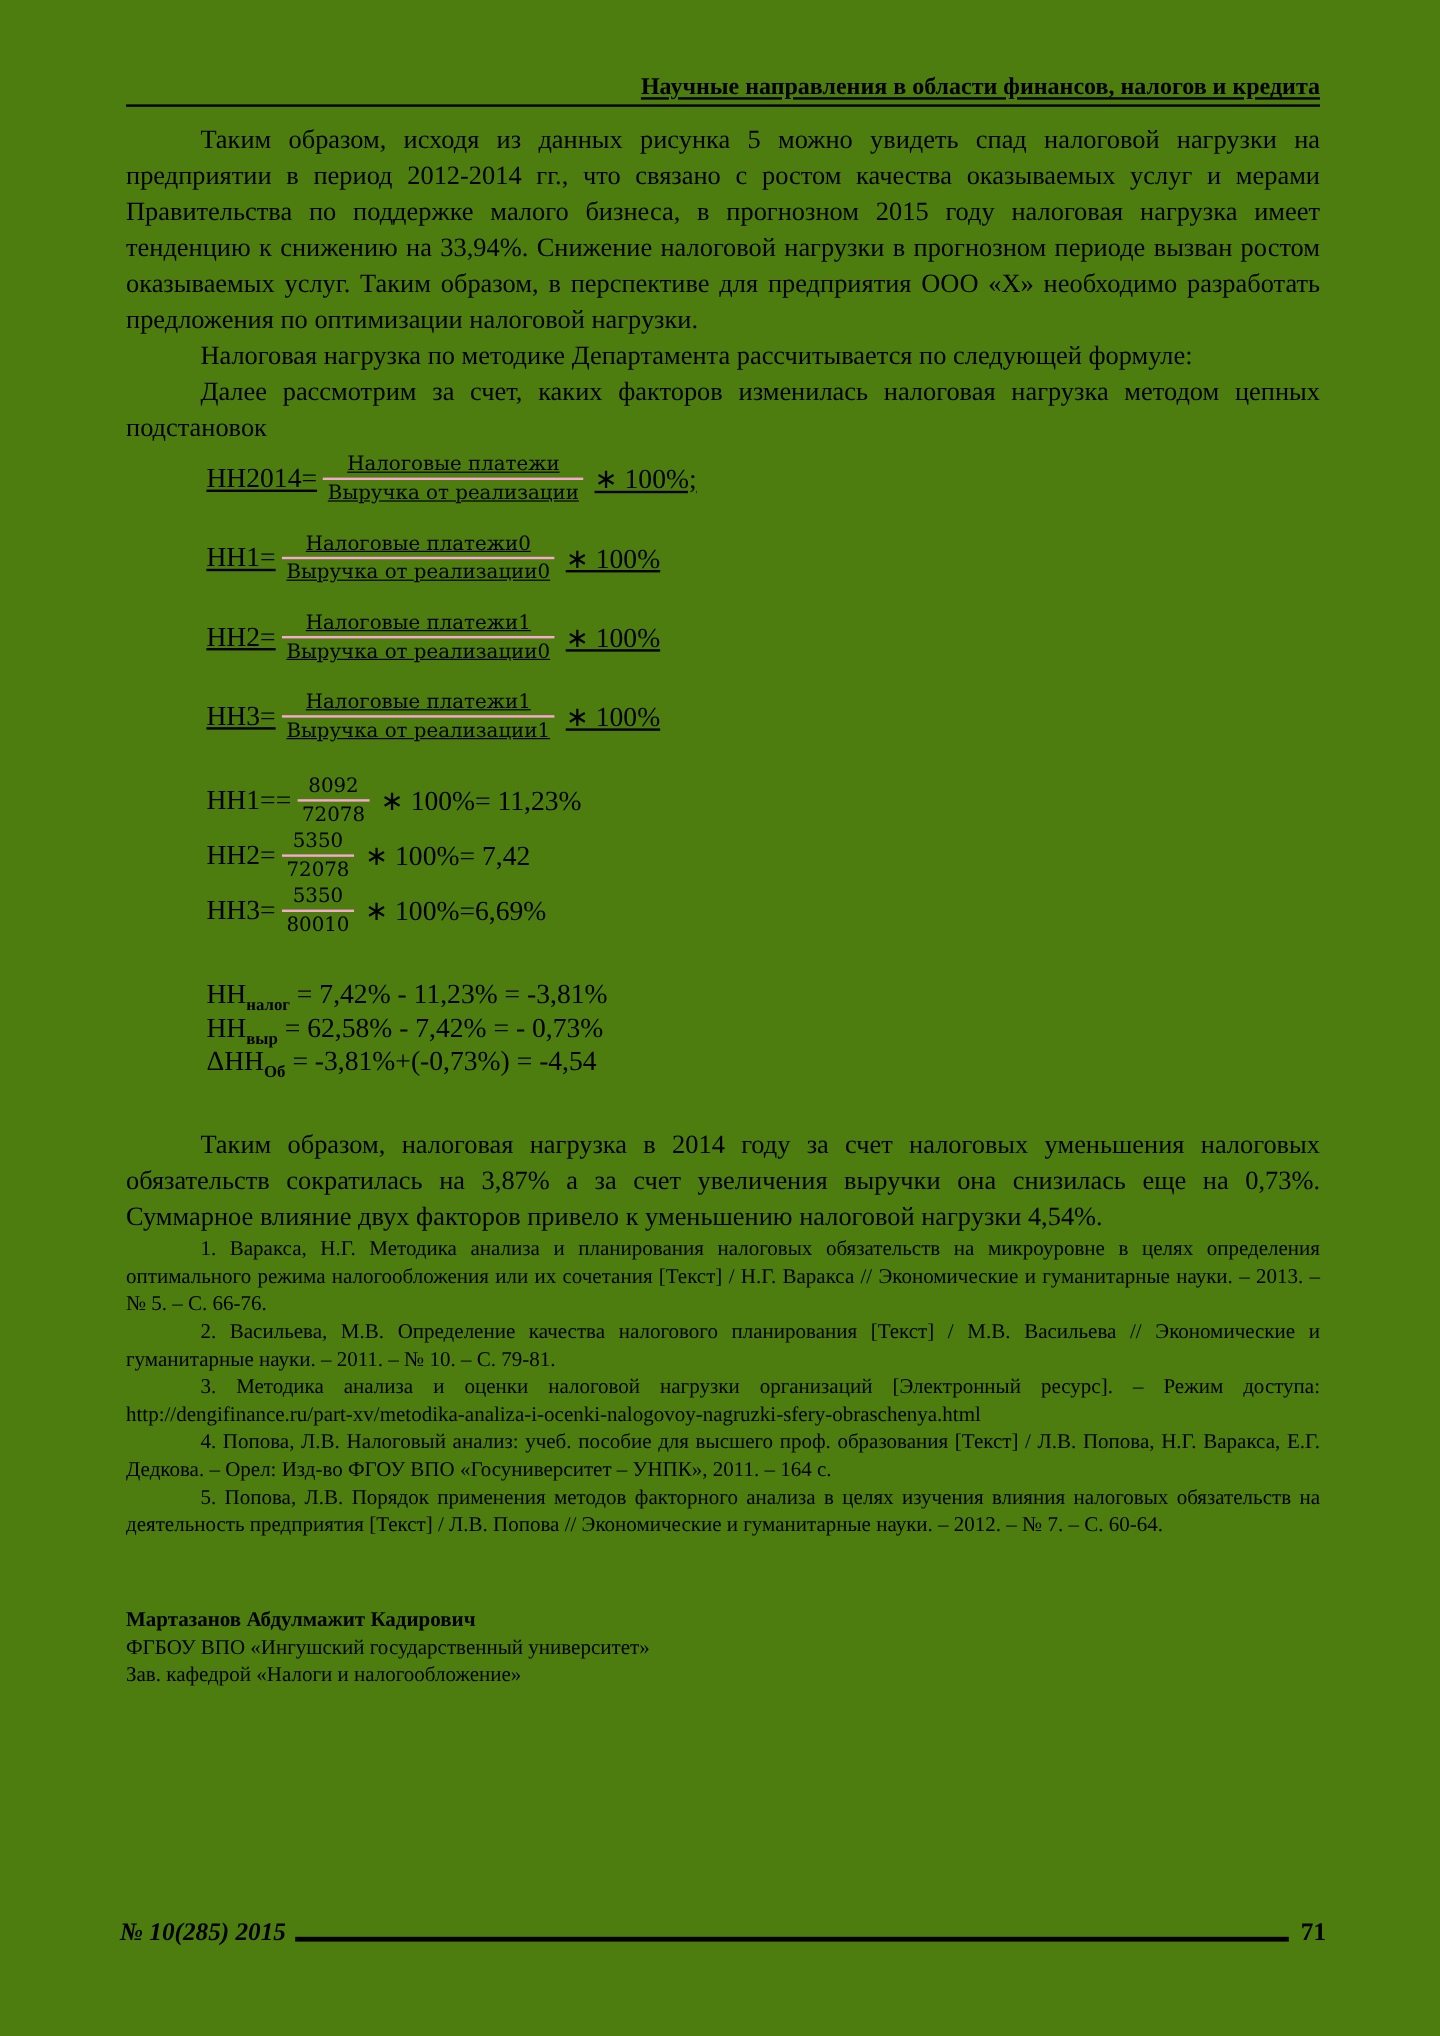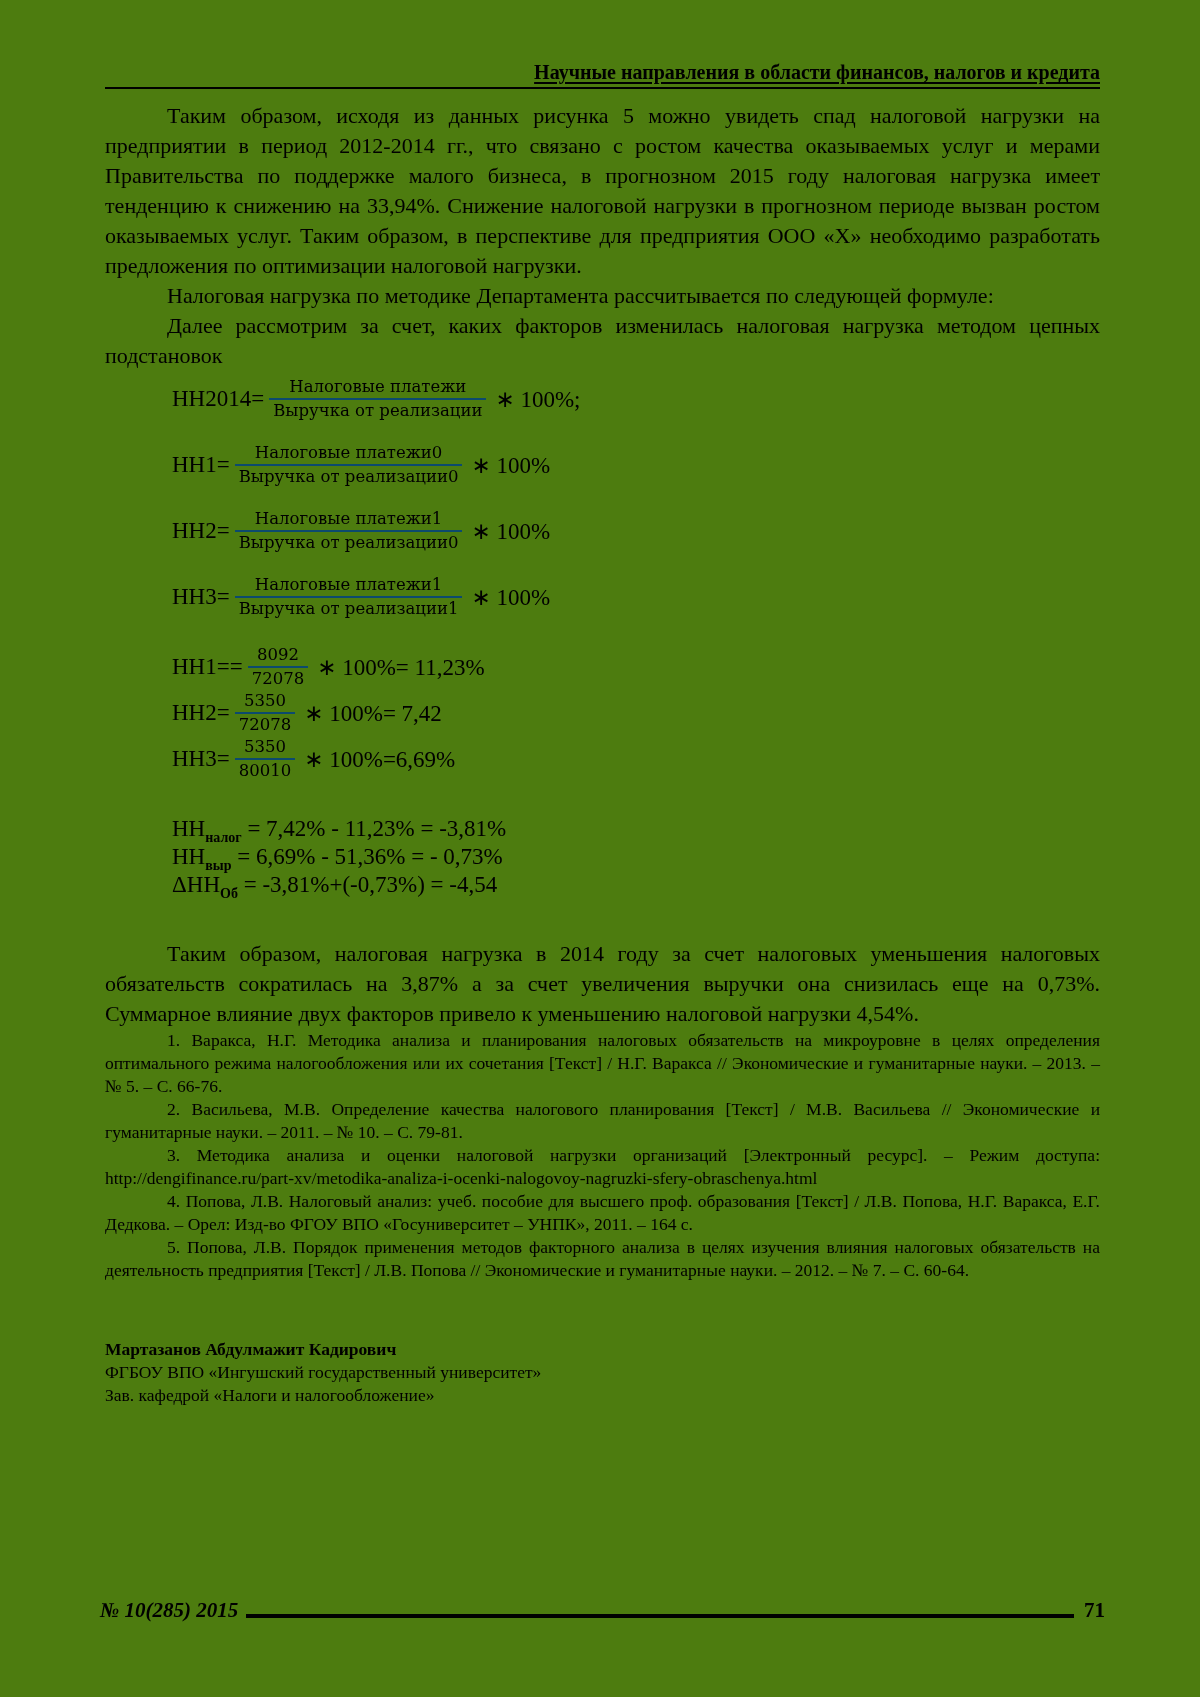--- a/index.html
+++ b/index.html
@@ -18,28 +18,28 @@
   .runhead span { text-decoration:underline; text-underline-offset:3px; }
   
   .bodytext p {
     margin:0; font-size:22px; line-height:30px;
     text-align:justify; text-indent:62px;
   }
   .bodytext { margin-top:12px; }
   
   .f-block { margin-left:67px; margin-top:6px; }
   .f-row { display:flex; align-items:center; font-size:23px; }
-  .f-def .f-row { margin-bottom:22px; }
+  .f-def .f-row { margin-bottom:22px;text-decoration:underline; }
   .f-calc .f-row { margin-bottom:2px; }
   .frac {
     display:inline-block; text-align:center;
     font-family:"DejaVu Serif", serif; font-size:16.5px; line-height:20px;
     margin:0 5px;
   }
-  .frac .num { display:block; border-bottom:2px solid #0c4a6e; padding:0 4px 1px 4px; }
+  .frac .num { display:block; border-bottom:2px solid #f9a8d4; padding:0 4px 1px 4px; }
   .frac .den { display:block; padding:1px 4px 0 4px; }
   .f-suffix { margin-left:4px; white-space:nowrap; }
   .f-label { white-space:nowrap; }
   .f-calc { margin-top:26px; }
   .f-delta { margin-top:34px; margin-left:67px; }
   .f-delta .d-row { font-size:23px; line-height:28px; }
   .f-delta sub { font-size:14px; line-height:0;font-weight:bold; }
   .after-delta { margin-top:40px; }
   
   .lit-heading {
@@ -134,21 +134,21 @@
       <span class="frac">
         <span class="num">5350</span>
         <span class="den">80010</span>
       </span>
       <span class="f-suffix">∗ 100%=6,69%</span>
     </div>
   </div>
 
   <div class="f-delta">
     <div class="d-row"><span>НН</span><sub>налог</sub><span> = 7,42% - 11,23% = -3,81%</span></div>
-    <div class="d-row"><span>НН</span><sub>выр</sub><span> = 6,69% - 51,36% = - 0,73%</span></div>
+    <div class="d-row"><span>НН</span><sub>выр</sub><span> = 62,58% - 7,42% = - 0,73%</span></div>
     <div class="d-row"><span>ΔНН</span><sub>Об</sub><span> = -3,81%+(-0,73%) = -4,54</span></div>
   </div>
 
   <div class="bodytext after-delta">
     <p>Таким образом, налоговая нагрузка в 2014 году за счет налоговых уменьшения налоговых обязательств сократилась на 3,87% а за счет увеличения выручки  она снизилась еще на 0,73%. Суммарное влияние двух факторов привело к уменьшению налоговой нагрузки 4,54%.</p>
   </div>
 
 
   <div class="refs">
     <p>1. Варакса, Н.Г. Методика анализа и планирования налоговых обязательств на микроуровне в целях определения оптимального режима налогообложения или их сочетания [Текст] / Н.Г. Варакса // Экономические и гуманитарные науки. – 2013. – № 5. – С. 66-76.</p>

